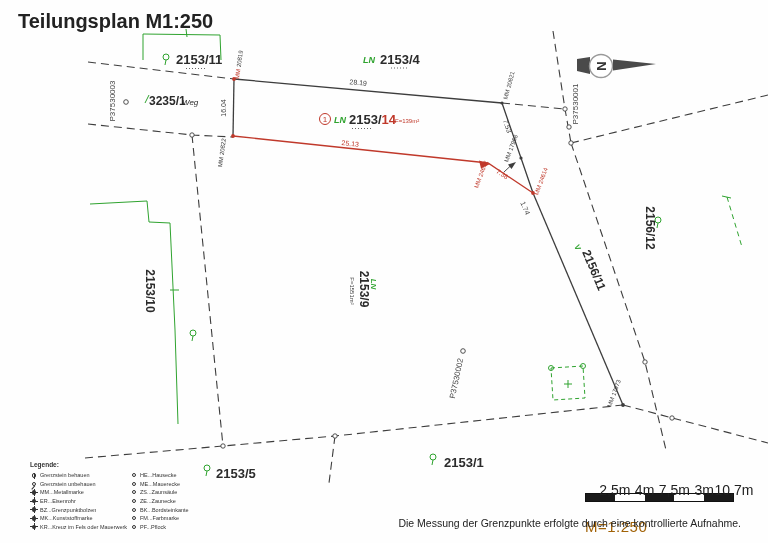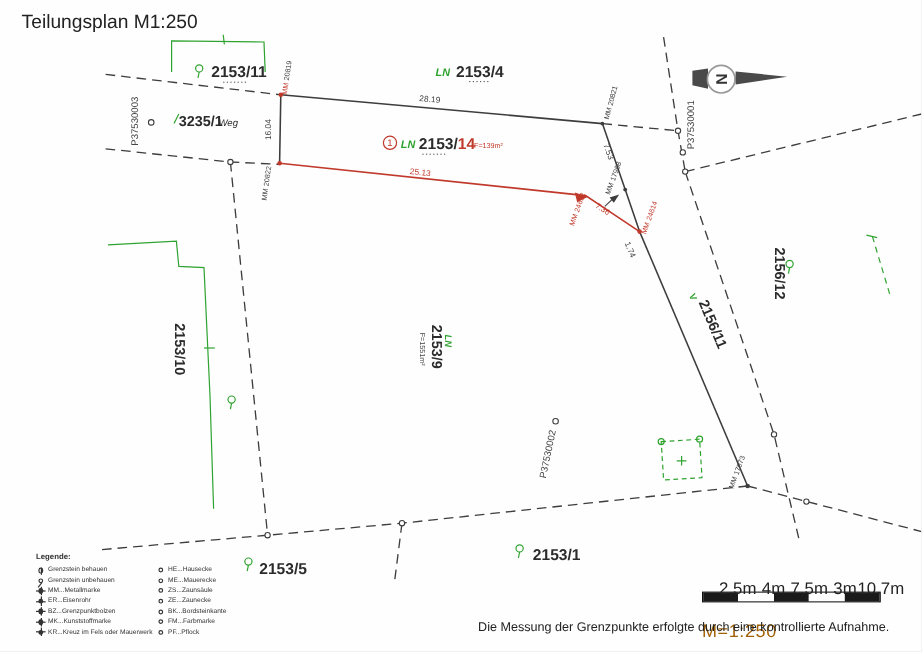--- a/index.html
+++ b/index.html
@@ -1,19 +1,19 @@
 <!DOCTYPE html>
 <html><head>
 <meta charset="utf-8">
 <style>
   html,body{margin:0;padding:0;background:#e8e8e8}
   #stage{position:relative;width:768px;height:543px;background:#fefefe;overflow:hidden;
          font-family:"Liberation Sans",sans-serif}
   #plan-svg{position:absolute;left:0;top:0}
-  .title{position:absolute;left:18px;top:10px;font-size:16px;font-weight:normal;color:#222}
+  .title{position:absolute;left:18px;top:10px;font-size:20px;font-weight:bold;color:#222}
 
   
   .legend{position:absolute;left:30px;top:461px;color:#333}
   .leg-head{font-size:6.5px;font-weight:bold;margin-bottom:3px}
   .leg-cols{display:flex}
   .leg-col-left{width:100px}
   .leg-row{display:flex;align-items:center;height:8.6px;font-size:5.5px;white-space:nowrap}
   .leg-sym{flex:0 0 8px;display:flex;justify-content:center;align-items:center;margin-right:2px}
   .s-circ{width:4.5px;height:4.5px;border:0.9px solid #333;border-radius:50%;position:relative;box-sizing:border-box}
   .s-vline:after{content:"";position:absolute;left:1.1px;top:-1.5px;height:6px;width:0.9px;background:#333}

